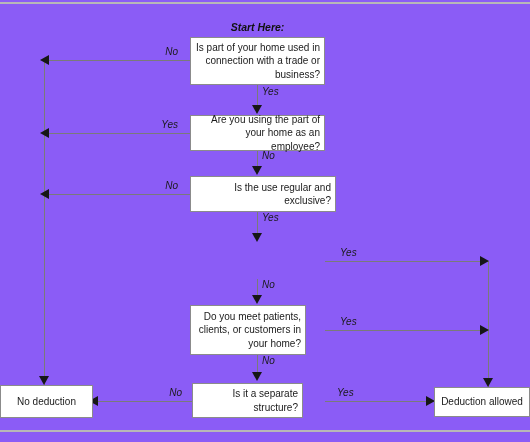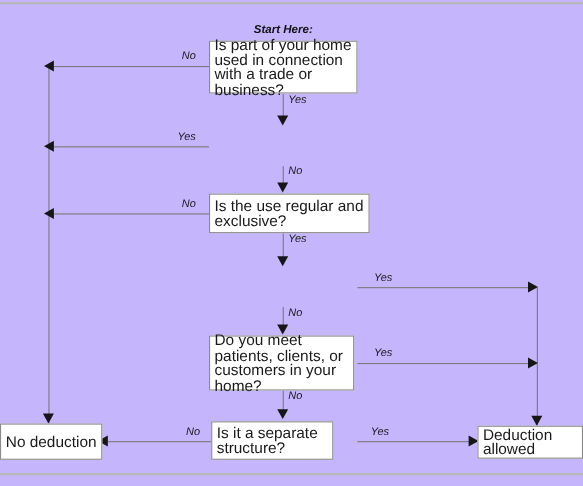--- a/index.html
+++ b/index.html
@@ -8,44 +8,44 @@
     background: #ffffff;
   }
   body {
     font-family: "Liberation Sans", sans-serif;
     -webkit-font-smoothing: antialiased;
   }
   #flowchart-root {
     position: relative;
     width: 530px;
     height: 442px;
-    background: #c4b5fd;
+    background: #8b5cf6;
     overflow: hidden;
   }
   .rule {
     position: absolute;
     left: 0;
     width: 530px;
     height: 2px;
     background: #b8b8b8;
   }
   .rule.top { top: 2px; }
   .rule.bottom { top: 430px; }
 
   .node {
     position: absolute;
     box-sizing: border-box;
     border: 1px solid #8b8b8b;
     background: #ffffff;
     display: flex;
     align-items: center;
     justify-content: center;
-    text-align: left;
+    text-align: right;
     color: #1a1a1a;
-    font-size: 14px;
+    font-size: 10px;
     line-height: 13.5px;
     z-index: 3;
   }
   .node span { display: block; padding: 0 4px; }
 
   .start-label {
     position: absolute;
     font-size: 10.5px;
     font-weight: bold;
     font-style: italic;
@@ -102,27 +102,30 @@
 
   <div class="rule top"></div>
   <div class="rule bottom"></div>
 
   <div class="start-label" style="left:190px; top:21px; width:135px;">Start Here:</div>
 
   <div class="node" style="left:190px; top:37px; width:135px; height:48px;">
     <span>Is part of your home used in connection with a trade or business?</span>
   </div>
 
+  <div class="node" style="left:190px; top:115px; width:135px; height:36px;">
+    <span>Are you using the part of your home as an employee?</span>
+  </div>
 
   <div class="node" style="left:190px; top:176px; width:146px; height:36px;">
     <span>Is the use regular and exclusive?</span>
   </div>
 
 
-  <div class="node" style="left:190px; top:305px; width:132px; height:50px;">
+  <div class="node" style="left:190px; top:305px; width:116px; height:50px;">
     <span>Do you meet patients, clients, or customers in your home?</span>
   </div>
 
   <div class="node" style="left:192px; top:383px; width:111px; height:35px;">
     <span>Is it a separate structure?</span>
   </div>
 
   <div class="node" style="left:434px; top:387px; width:96px; height:30px;">
     <span>Deduction allowed</span>
   </div>

